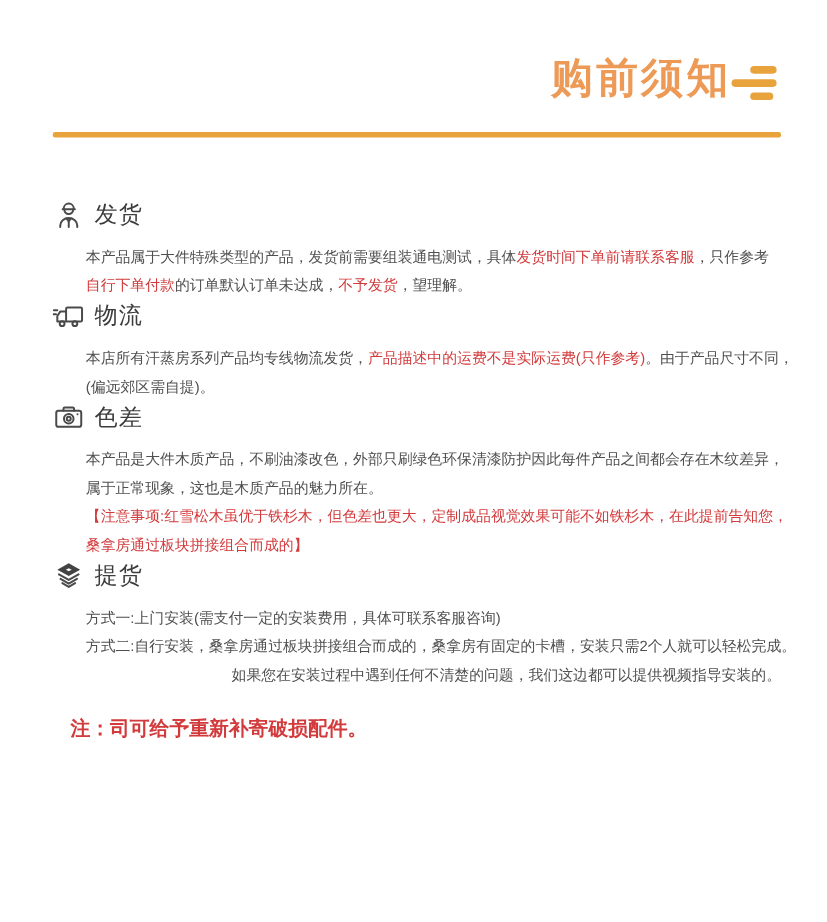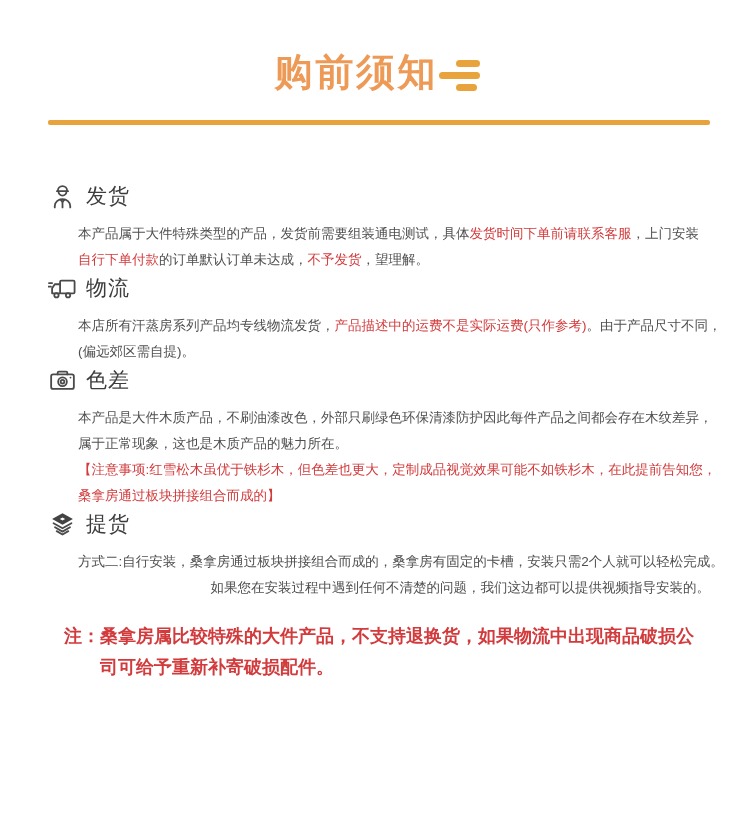--- a/index.html
+++ b/index.html
@@ -4,37 +4,37 @@
 <style>
   html,body{margin:0;padding:0;background:#ffffff;}
   body{
     width:752px;height:838px;overflow:hidden;
     font-family:"Liberation Sans","DejaVu Sans",sans-serif;
     color:#4f4f50;
   }
   .page{padding:50px 42px 0 48px;box-sizing:border-box;}
 
   
-  .hdr{display:flex;justify-content:center;align-items:center;}
+  .hdr{display:flex;justify-content:flex-end;align-items:center;}
   .hdr h1{
     margin:0;font-size:38px;font-weight:700;letter-spacing:3px;
     color:#ee9a57;line-height:44px;
   }
   .menu-icon{display:flex;flex-direction:column;align-items:flex-end;gap:5px;margin-top:6px;margin-right:4px;}
   .menu-icon i{display:block;height:7px;border-radius:3.5px;background:#e8a33c;}
   .menu-icon .b1{width:24px;}
   .menu-icon .b2{width:41px;}
   .menu-icon .b3{width:21px;margin-right:3px;}
 
   .divider{height:5px;background:#e8a33c;border-radius:2px;margin-top:26px;}
 
   
   section{}
   section.first{margin-top:56px;}
-  .sec-head{display:flex;align-items:center;gap:9px;height:30px;}
+  .sec-head{display:flex;gap:9px;height:30px;}
   .sec-head h2{
     margin:0;font-size:21px;font-weight:400;color:#3d3d3d;letter-spacing:1px;
   }
   .sec-icon{width:29px;height:29px;display:inline-flex;}
   .sec-icon svg{width:100%;height:100%;stroke:#4a4a4a;fill:none;
     stroke-width:1.5;stroke-linecap:round;stroke-linejoin:round;}
 
   .para{margin-top:10px;padding-left:30px;font-size:13.5px;line-height:26px;}
   .para .line{white-space:nowrap;}
   .para .line.indent{text-indent:34px;text-align:right;}
@@ -72,21 +72,21 @@
           <path d="M8.2 7.2 a3.8 3.8 0 0 1 7.6 0"></path>
           <path d="M8.7 7.9 a3.3 3.3 0 0 0 6.6 0"></path>
           <path d="M5.6 21 v-1.2 a6.4 5.6 0 0 1 12.8 0 V21"></path>
           <path d="M10.4 14.6 12 16.6 13.6 14.6"></path>
           <path d="M12 16.6 V21"></path>
         </svg>
       </span>
       <h2>发货</h2>
     </div>
     <div class="para">
-        <div class="line"><span>本产品属于大件特殊类型的产品，发货前需要组装通电测试，具体</span><span class="red">发货时间下单前请联系客服</span><span>，上门安装</span></div>
+        <div class="line"><span>本产品属于大件特殊类型的产品，发货前需要组装通电测试，具体</span><span class="red">发货时间下单前请联系客服</span><span>，只作参考</span></div>
         <div class="line"><span class="red">自行下单付款</span><span>的订单默认订单未达成，</span><span class="red">不予发货</span><span>，望理解。</span></div>
       </div>
   </section>
 
   <section>
     <div class="sec-head">
       <span class="sec-icon">
         <svg viewBox="0 0 24 24">
           <rect x="10" y="5.5" width="12" height="10.5" rx="1"></rect>
           <path d="M10 8.5 H5.6 L3.4 11.8 V16 H10"></path>
@@ -132,26 +132,26 @@
           <path d="M12 2.6 L20.6 7.4 L12 12.2 L3.4 7.4 Z" fill="#434343" stroke="none"></path>
           <path d="M12 6.2 L14.2 7.4 L12 8.6 L9.8 7.4 Z" fill="#ffffff" stroke="none"></path>
           <path d="M4.6 10.9 L12 15.1 L19.4 10.9"></path>
           <path d="M5.8 14.3 L12 17.9 L18.2 14.3"></path>
           <path d="M7.2 17.5 L12 20.3 L16.8 17.5"></path>
         </svg>
       </span>
       <h2>提货</h2>
     </div>
     <div class="para">
+        <div class="line"><span>方式一:上门安装(需支付一定的安装费用，具体可联系客服咨询)</span></div>
         <div class="line"><span>方式二:自行安装，桑拿房通过板块拼接组合而成的，桑拿房有固定的卡槽，安装只需2个人就可以轻松完成。</span></div>
         <div class="line indent"><span>如果您在安装过程中遇到任何不清楚的问题，我们这边都可以提供视频指导安装的。</span></div>
       </div>
   </section>
 
   <div class="note">
     <span class="note-prefix">注：</span>
     <div class="note-body">
-        <div class="line"><span>桑拿房属比较特殊的大件产品，不支持退换货，如果物流中出现商品破损公</span></div>
         <div class="line"><span>司可给予重新补寄破损配件。</span></div>
       </div>
   </div>
 
 </div>
 
 </body></html>

